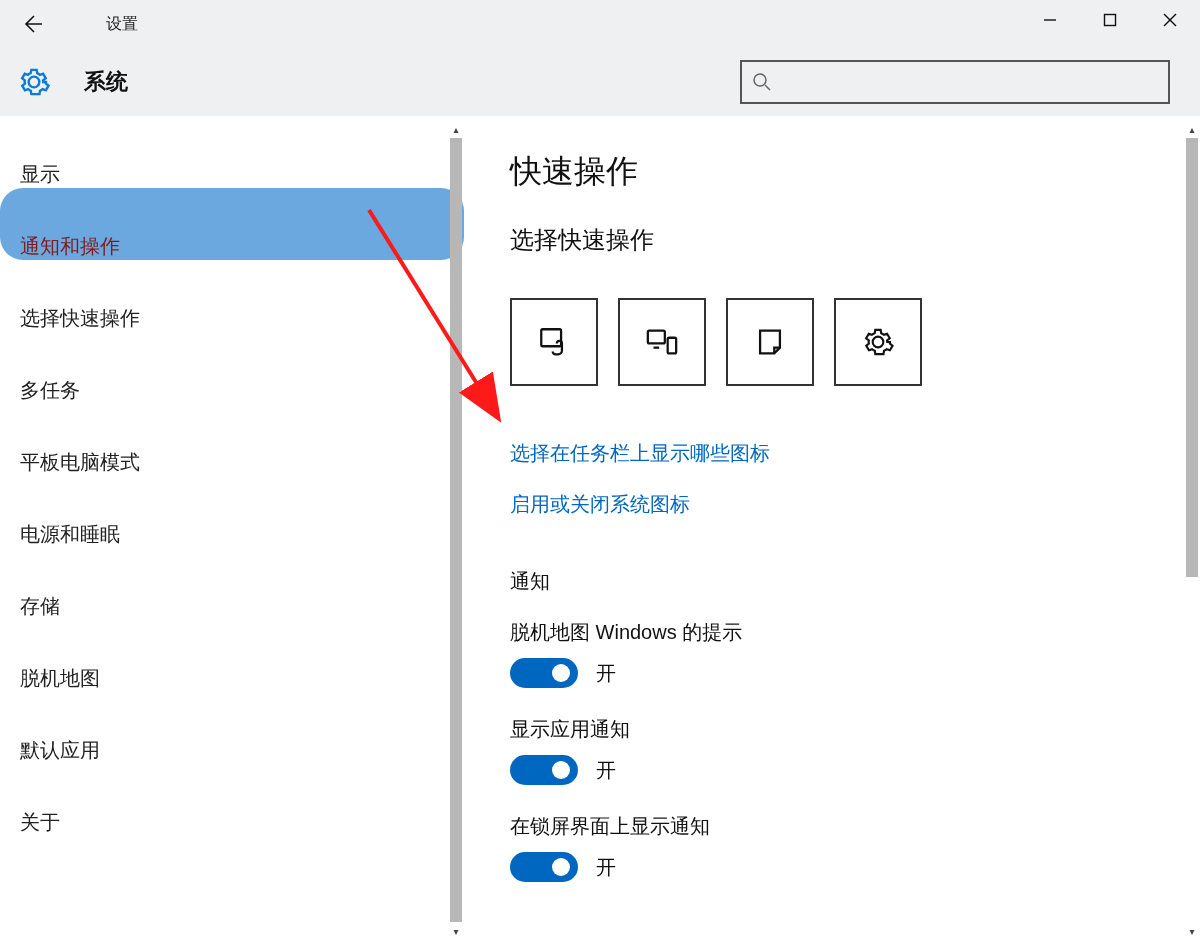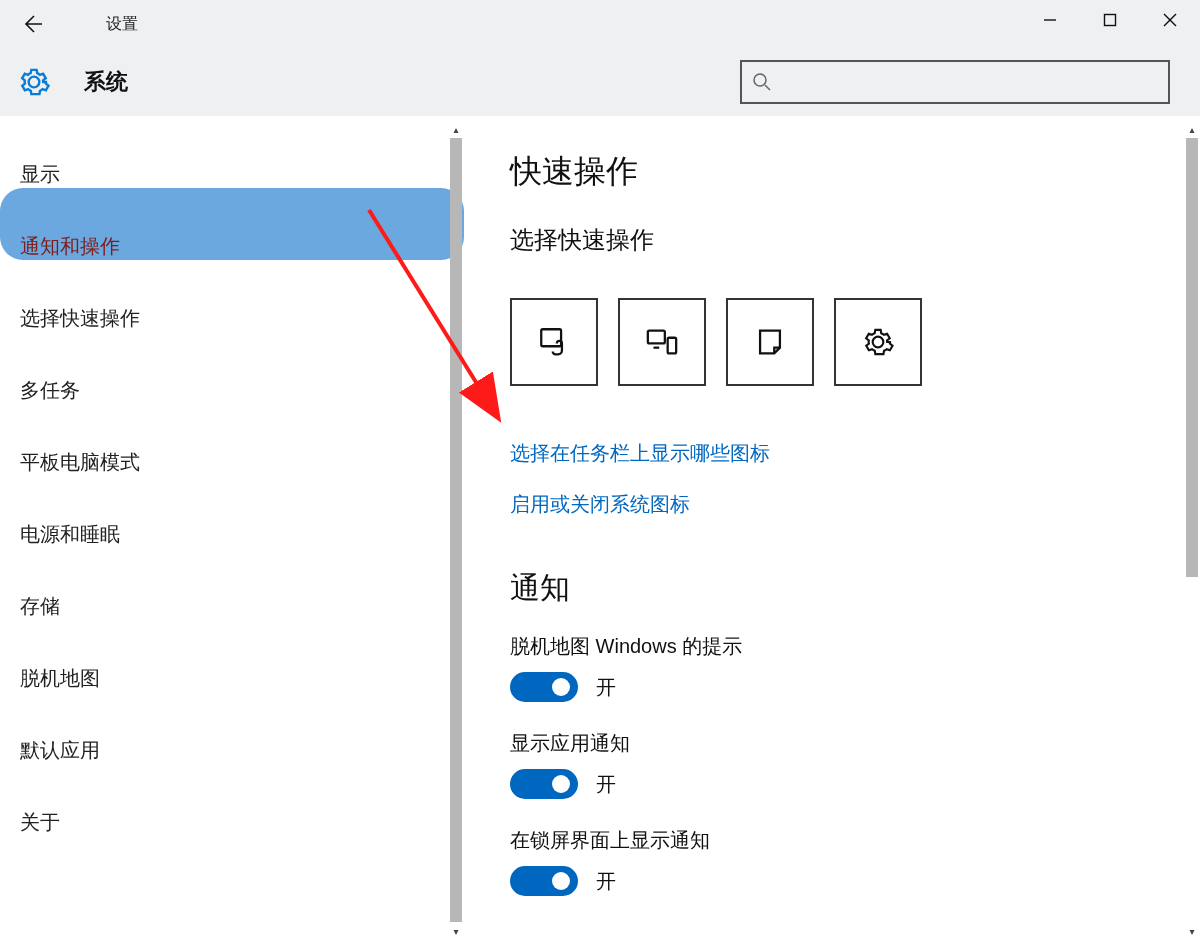--- a/index.html
+++ b/index.html
@@ -32,21 +32,21 @@
     .sb-track { position: absolute; top: 16px; bottom: 16px; left: 0; right: 0; }
     .sb-thumb { position: absolute; top: 0; left: 2px; width: 12px; height: 100%; background: #b7b7b8; }
 
     
     .content { flex: 1; position: relative; padding: 34px 12px 0 45px; }
     .content-inner { width: 620px; }
     .content-scrollbar { position: absolute; right: 0; top: 6px; width: 16px; height: calc(100% - 12px); }
     .content-sb-thumb { position: absolute; top: 0; left: 2px; width: 12px; height: 56%; background: #b7b7b8; }
 
     h1.section { font-size: 32px; font-weight: 400; margin-bottom: 30px; color: #111; }
-    h2.section { font-size: 30px; font-weight: 400; margin-top: 50px; margin-bottom: 24px; color: #111; }
+    h2.section { font-size: 20px; font-weight: 400; margin-top: 50px; margin-bottom: 24px; color: #111; }
     .subtext { font-size: 24px; margin-bottom: 42px; color: #111; }
 
     .qa-row { display: flex; gap: 20px; margin-bottom: 54px; }
     .qa-tile { width: 88px; height: 88px; border: 2px solid #333; display: flex; align-items: center; justify-content: center; cursor: pointer; background: #fff; }
     .qa-tile svg { width: 34px; height: 34px; }
     .qa-tile .gear-svg { width: 32px; height: 32px; }
 
     .link { display: block; color: #0067c0; font-size: 20px; margin-bottom: 24px; text-decoration: none; cursor: pointer; }
 
     .toggle-group { margin-bottom: 28px; }

